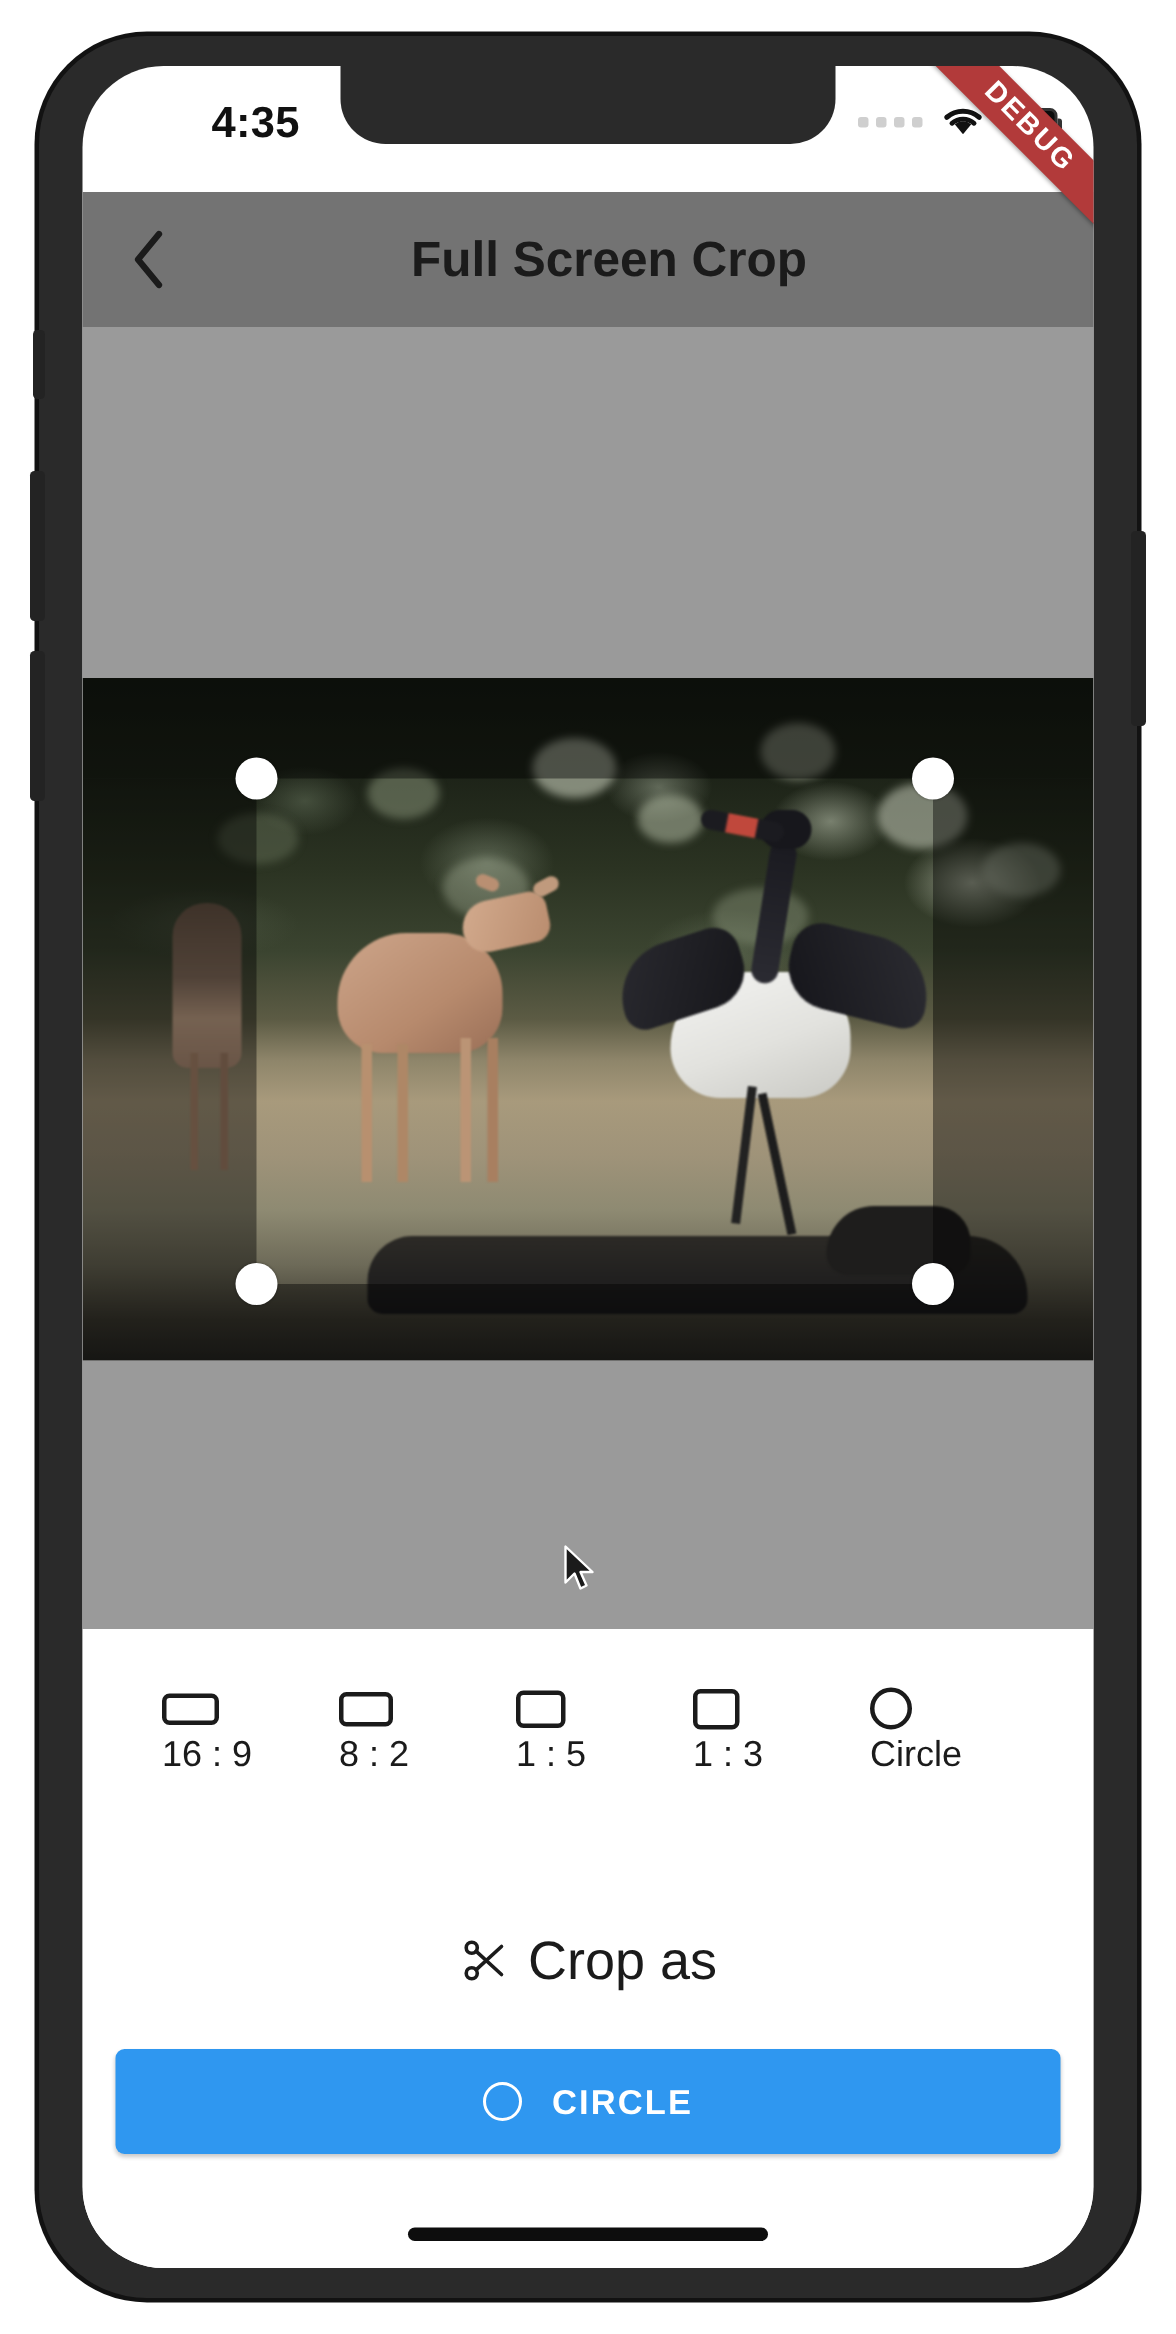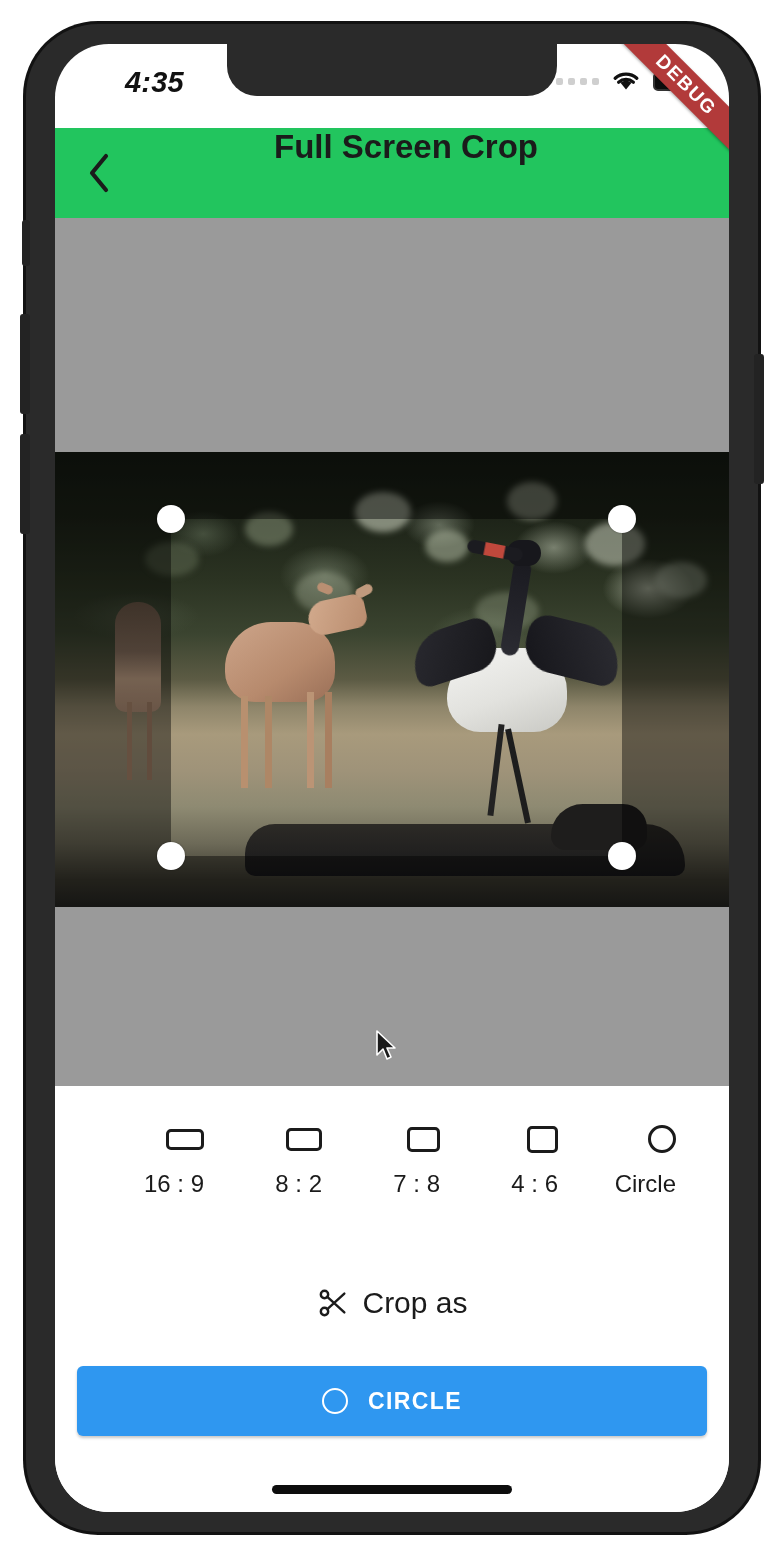--- a/index.html
+++ b/index.html
@@ -41,24 +41,23 @@
     left: 50%; top: 0; transform: translateX(-50%);
     width: 330px; height: 52px;
     background: #2a2a2a;
     border-bottom-left-radius: 30px;
     border-bottom-right-radius: 30px;
     z-index: 30;
   }
 
   
   #status-bar {
-    position: absolute; left: 0; top: 0;
+    position: absolute; left: 16px; top: 0;
     width: 100%; height: 84px;
     z-index: 20;
-    font-style: italic;
   }
   #status-time {
     position: absolute; left: 70px; top: 22px;
     font-size: 29px; font-weight: bold; color: #111;
     letter-spacing: 0.2px;
   }
   #status-right {
     position: absolute; right: 40px; top: 26px;
     display: flex; align-items: center; gap: 12px;
   }
@@ -88,22 +87,22 @@
     display: flex; align-items: center; justify-content: center;
     font-size: 19px; font-weight: bold; letter-spacing: 1.5px;
     z-index: 40;
     box-shadow: 0 1px 3px rgba(0,0,0,.35);
   }
 
   
   #app-bar {
     position: absolute; left: 0; top: 84px;
     width: 100%; height: 90px;
-    background: #22c55e;
-    display: flex; align-items: flex-start;
+    background: #737373;
+    display: flex; align-items: center;
     z-index: 15;
     padding-left: 28px;
   }
   #back-button {
     position: absolute; left: 16px; top: 50%; transform: translateY(-50%);
     width: 56px; height: 56px;
     display: flex; align-items: center; justify-content: center;
   }
   #page-title {
     width: 100%; text-align: center;
@@ -192,41 +191,41 @@
     background: #ffffff;
   }
   #ratio-row {
     position: absolute; left: 0; top: 36px;
     width: 100%;
     display: flex; justify-content: space-around;
     padding: 0 42px;
   }
   .ratio-item {
     display: flex; flex-direction: column;
-    align-items: flex-end; gap: 14px;
+    align-items: flex-start; 
     width: 96px;
   }
   .ratio-glyph {
     height: 34px; display: flex; align-items: center; justify-content: center;
   }
   .ratio-rect {
     border: 3px solid #1b1b1b; border-radius: 5px;
   }
   .ratio-circle {
     width: 28px; height: 28px;
     border: 3px solid #1b1b1b; border-radius: 50%;
   }
   .ratio-label { font-size: 24px; color: #1b1b1b; }
 
   #crop-as-row {
     position: absolute; left: 0; top: 200px;
     width: 100%;
     display: flex; align-items: center; justify-content: center; gap: 12px;
   }
-  #crop-as-label { font-size: 30px; color: #1b1b1b; }
+  #crop-as-label { font-size: 36px; color: #1b1b1b; }
 
   #action-row {
     position: absolute; left: 22px; top: 280px;
     width: 630px;
     display: flex; gap: 22px;
   }
   .action-button {
     flex: 1; height: 70px;
     background: #2f97f0;
     border-radius: 6px;
@@ -365,27 +364,27 @@
         <div class="ratio-item">
           <div class="ratio-glyph">
             <div class="ratio-rect" style="width:36px;height:23px;"></div>
           </div>
           <div class="ratio-label">8 : 2</div>
         </div>
         <div class="ratio-item">
           <div class="ratio-glyph">
             <div class="ratio-rect" style="width:33px;height:25px;"></div>
           </div>
-          <div class="ratio-label">7 : 8</div>
+          <div class="ratio-label">1 : 5</div>
         </div>
         <div class="ratio-item">
           <div class="ratio-glyph">
             <div class="ratio-rect" style="width:31px;height:27px;"></div>
           </div>
-          <div class="ratio-label">4 : 6</div>
+          <div class="ratio-label">1 : 3</div>
         </div>
         <div class="ratio-item">
           <div class="ratio-glyph">
             <div class="ratio-circle"></div>
           </div>
           <div class="ratio-label">Circle</div>
         </div>
       </div>
 
       <div id="crop-as-row">

